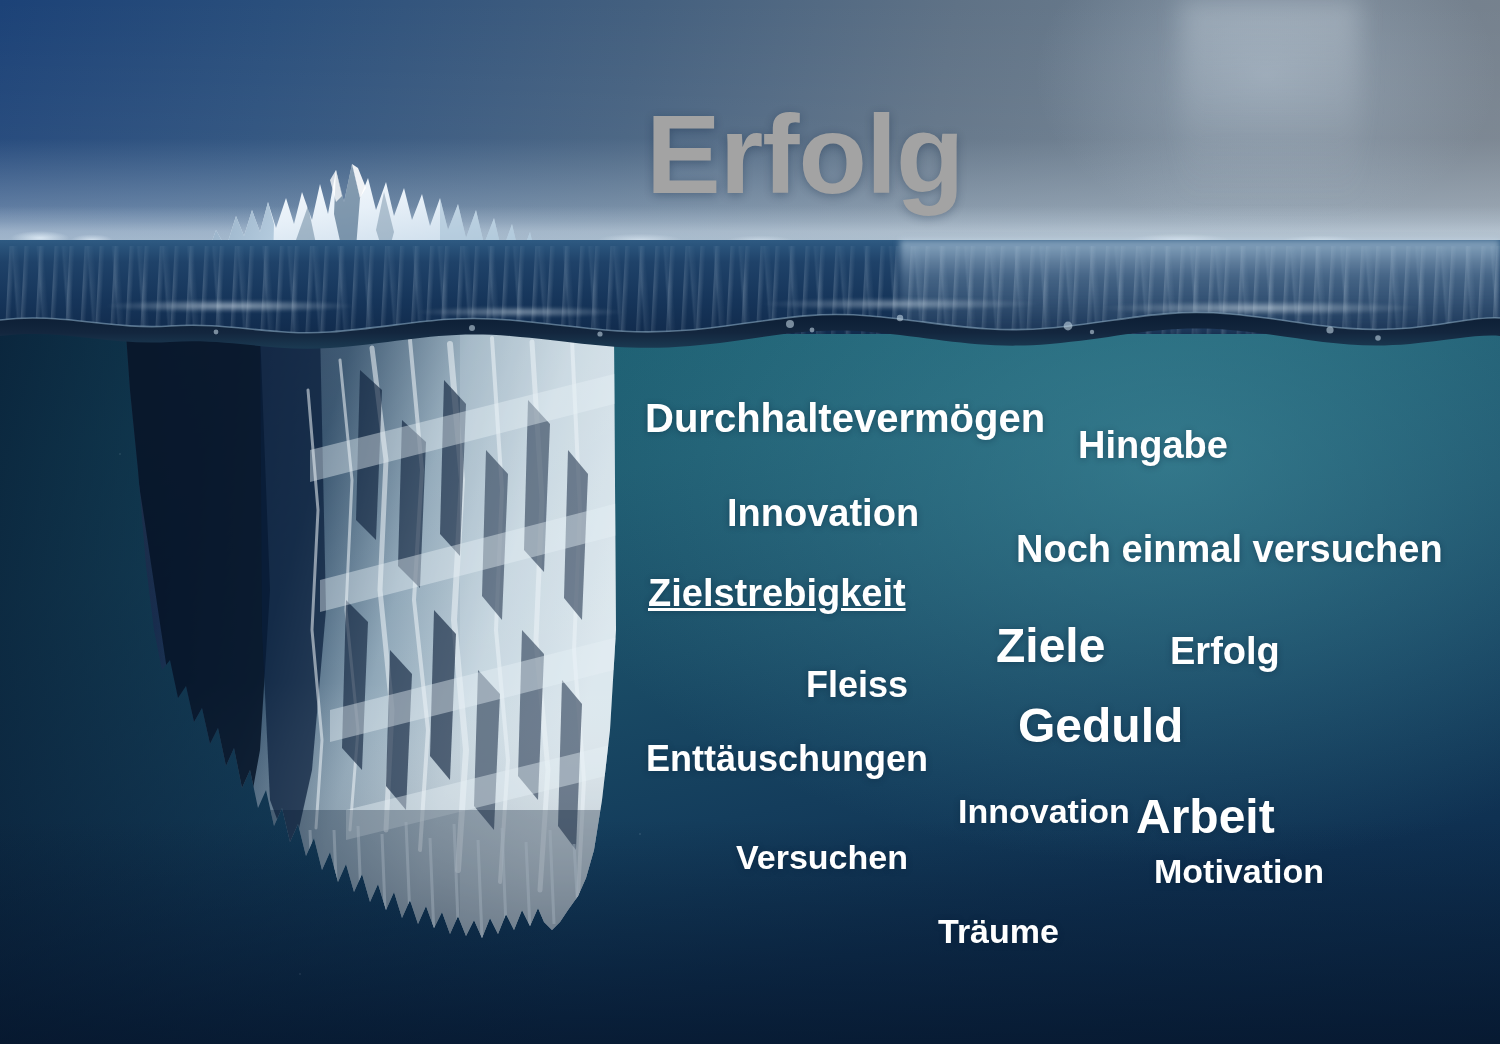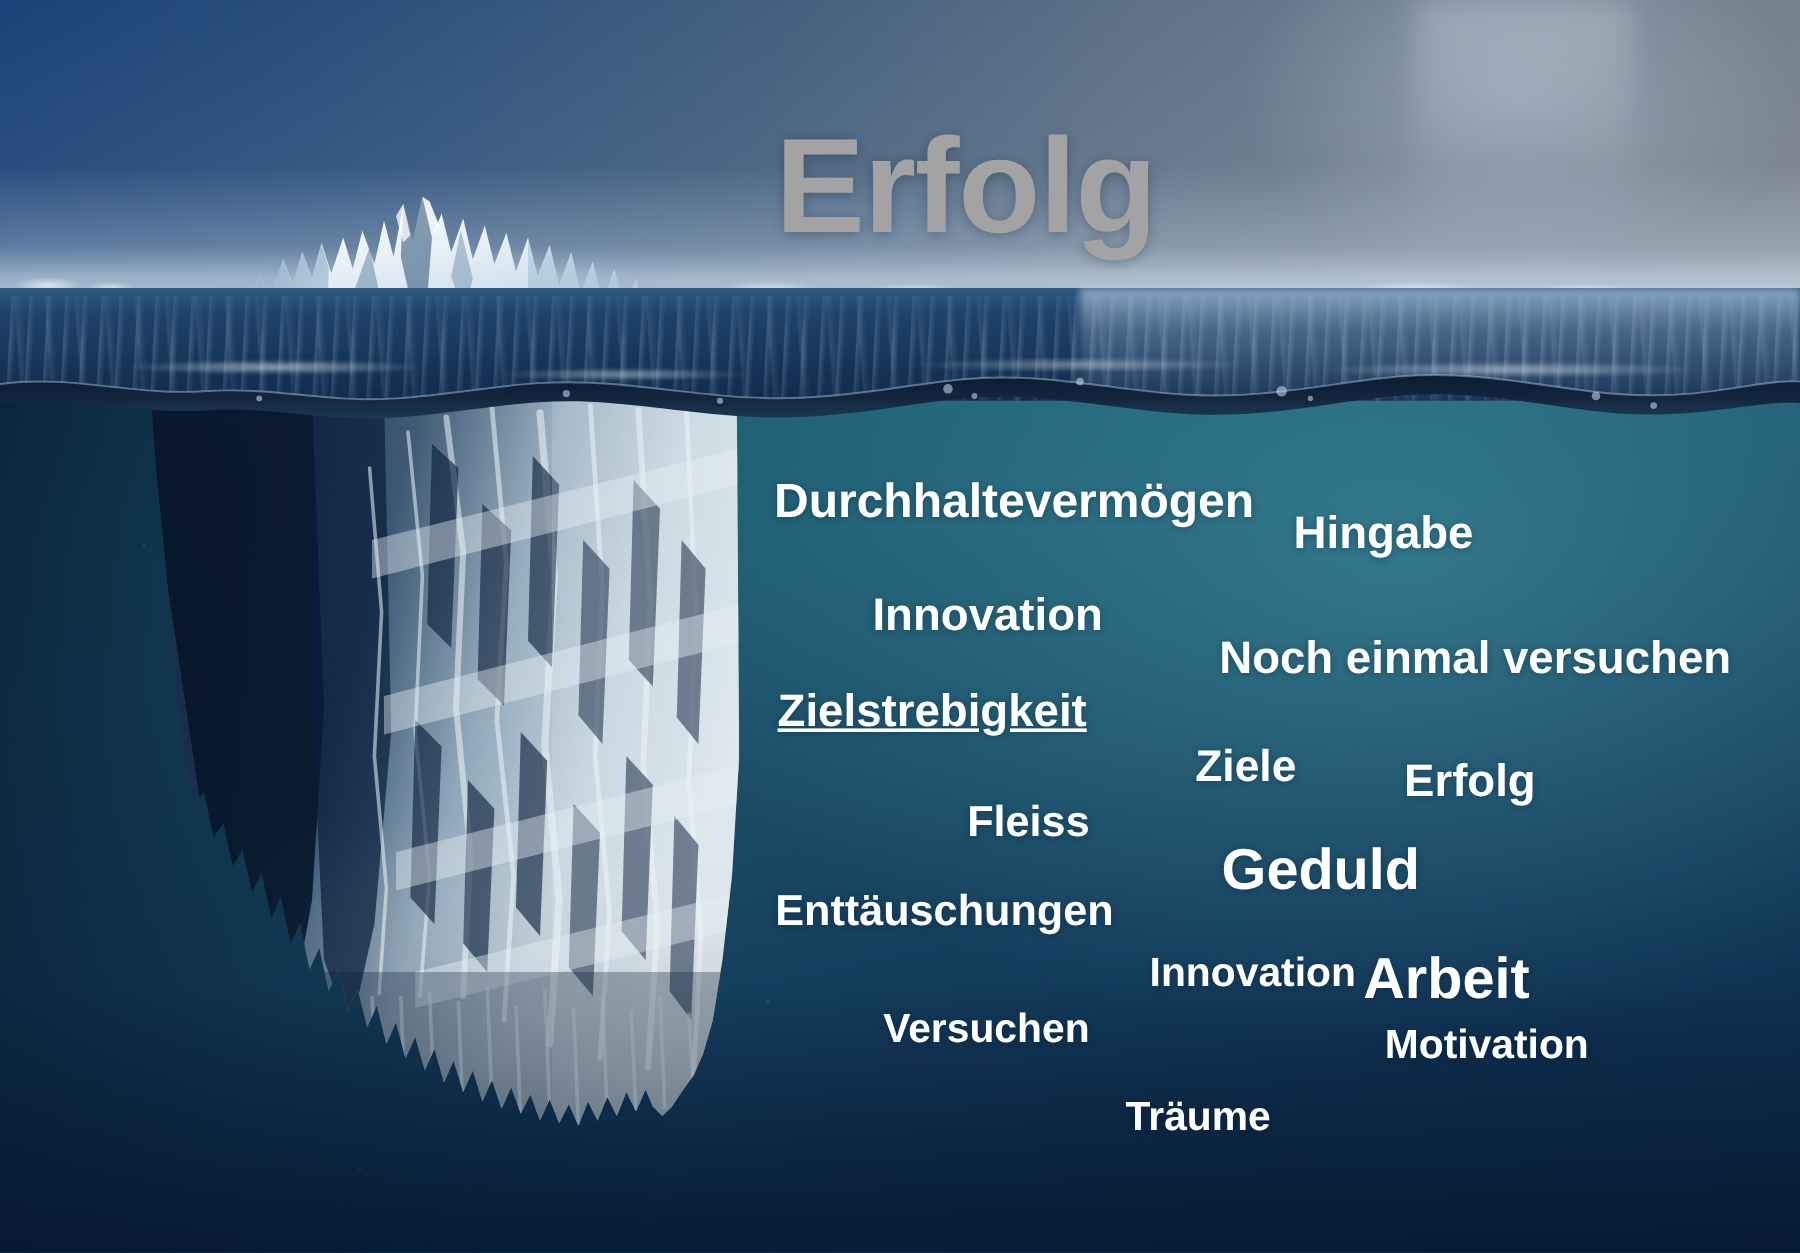--- a/index.html
+++ b/index.html
@@ -396,21 +396,21 @@
   </div>
 
   <div class="title">Erfolg</div>
 
   <div id="word-cloud">
       <div class="word" style="left: 645px; top: 396px; font-size: 40px;">Durchhaltevermögen</div>
       <div class="word" style="left: 1078px; top: 424px; font-size: 38px;">Hingabe</div>
       <div class="word" style="left: 727px; top: 492px; font-size: 38px;">Innovation</div>
       <div class="word" style="left: 1016px; top: 528px; font-size: 38px;">Noch einmal versuchen</div>
       <div class="word" style="left: 648px; top: 572px; font-size: 38px; text-decoration: underline;">Zielstrebigkeit</div>
-      <div class="word" style="left: 996px; top: 618px; font-size: 37px;">Ziele</div>
+      <div class="word" style="left: 996px; top: 618px; font-size: 48px;">Ziele</div>
       <div class="word" style="left: 1170px; top: 630px; font-size: 38px;">Erfolg</div>
       <div class="word" style="left: 806px; top: 664px; font-size: 36px;">Fleiss</div>
       <div class="word" style="left: 1018px; top: 698px; font-size: 48px;">Geduld</div>
       <div class="word" style="left: 646px; top: 738px; font-size: 36px;">Enttäuschungen</div>
       <div class="word" style="left: 1136px; top: 744px; font-size: 48px; margin-top: 45px;">Arbeit</div>
       <div class="word" style="left: 958px; top: 792px; font-size: 34px;">Innovation</div>
       <div class="word" style="left: 736px; top: 838px; font-size: 34px; text-align: center;">Versuchen</div>
       <div class="word" style="left: 1154px; top: 852px; font-size: 34px;">Motivation</div>
       <div class="word" style="left: 938px; top: 912px; font-size: 34px;">Träume</div>
     </div>

